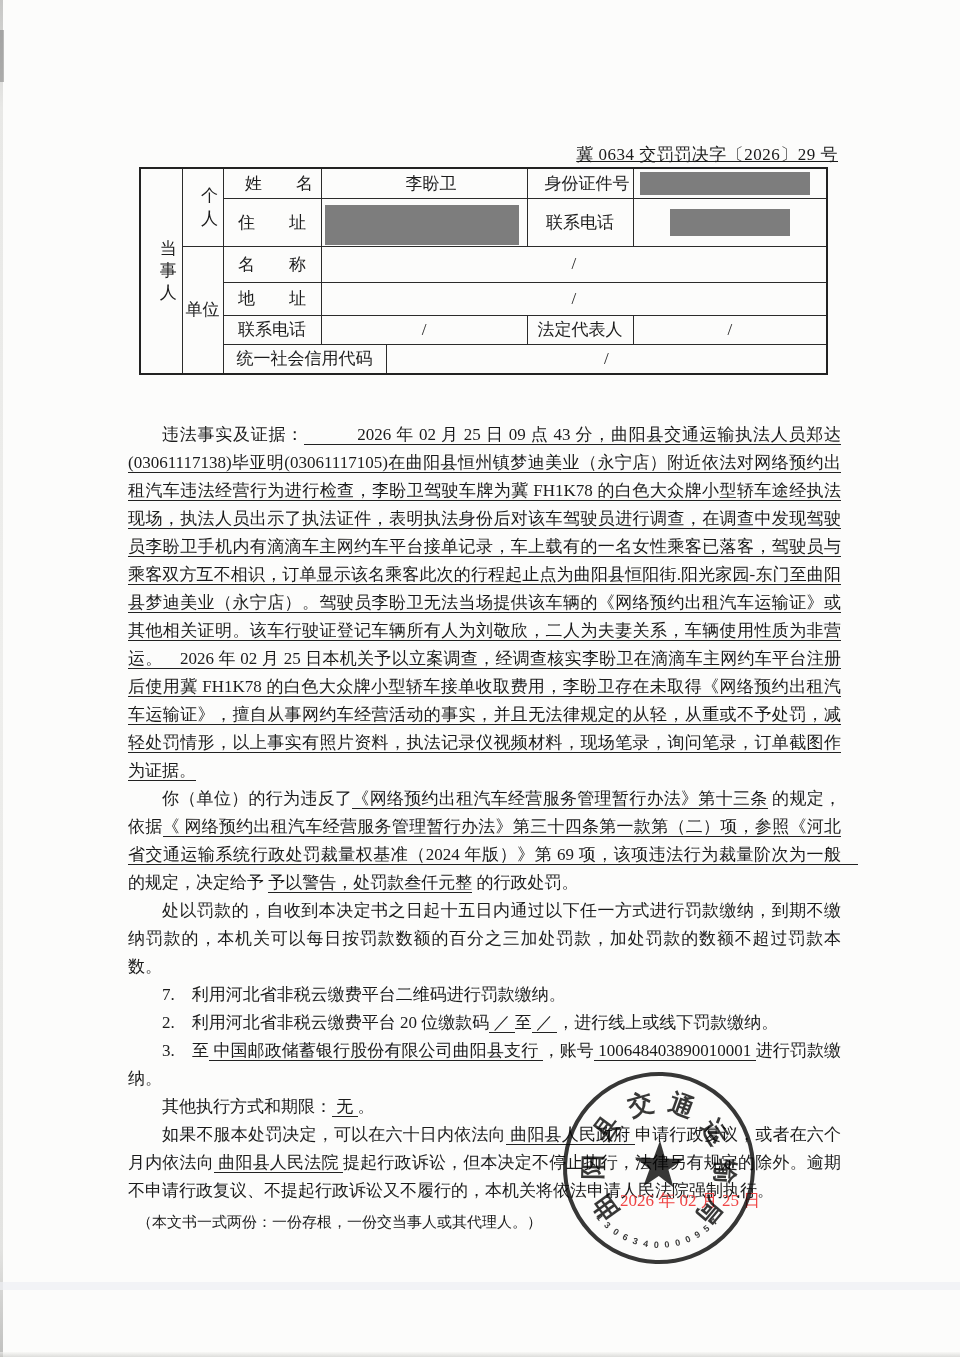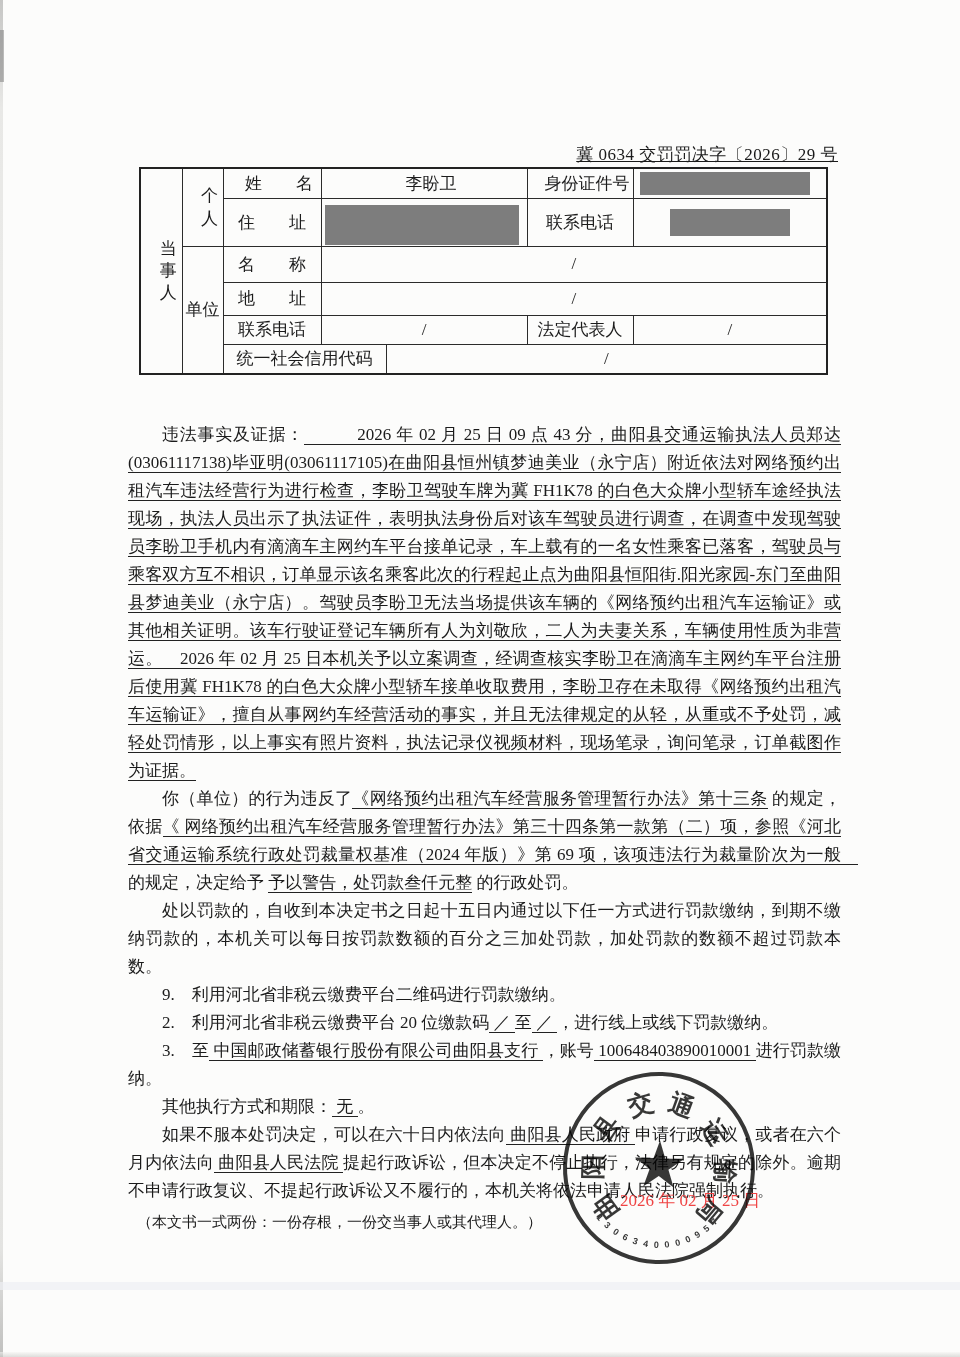--- a/index.html
+++ b/index.html
@@ -146,21 +146,21 @@
       <td colspan="2">统一社会信用代码</td>
       <td colspan="3">/</td>
     </tr>
   </tbody>
     </table>
 
   <div class="body-text">
     <div class="para"><span>违法事实及证据：</span><span class="u">　　　2026 年 02 月 25 日 09 点 43 分，曲阳县交通运输执法人员郑达(03061117138)毕亚明(03061117105)在曲阳县恒州镇梦迪美业（永宁店）附近依法对网络预约出租汽车违法经营行为进行检查，李盼卫驾驶车牌为冀 FH1K78 的白色大众牌小型轿车途经执法现场，执法人员出示了执法证件，表明执法身份后对该车驾驶员进行调查，在调查中发现驾驶员李盼卫手机内有滴滴车主网约车平台接单记录，车上载有的一名女性乘客已落客，驾驶员与乘客双方互不相识，订单显示该名乘客此次的行程起止点为曲阳县恒阳街.阳光家园-东门至曲阳县梦迪美业（永宁店）。驾驶员李盼卫无法当场提供该车辆的《网络预约出租汽车运输证》或其他相关证明。该车行驶证登记车辆所有人为刘敬欣，二人为夫妻关系，车辆使用性质为非营运。　2026 年 02 月 25 日本机关予以立案调查，经调查核实李盼卫在滴滴车主网约车平台注册后使用冀 FH1K78 的白色大众牌小型轿车接单收取费用，李盼卫存在未取得《网络预约出租汽车运输证》，擅自从事网约车经营活动的事实，并且无法律规定的从轻，从重或不予处罚，减轻处罚情形，以上事实有照片资料，执法记录仪视频材料，现场笔录，询问笔录，订单截图作为证据。</span></div>
     <div class="para"><span>你（单位）的行为违反了</span><span class="u">《网络预约出租汽车经营服务管理暂行办法》第十三条</span><span>&nbsp;的规定，依据</span><span class="u">《 网络预约出租汽车经营服务管理暂行办法》第三十四条第一款第（二）项，参照《河北省交通运输系统行政处罚裁量权基准（2024 年版）》第 69 项，该项违法行为裁量阶次为一般　</span><span>的规定，决定给予&nbsp;</span><span class="u">予以警告，处罚款叁仟元整</span><span>&nbsp;的行政处罚。</span></div>
     <div class="para"><span>处以罚款的，自收到本决定书之日起十五日内通过以下任一方式进行罚款缴纳，到期不缴纳罚款的，本机关可以每日按罚款数额的百分之三加处罚款，加处罚款的数额不超过罚款本数。</span></div>
-    <div class="para"><span>9.　利用河北省非税云缴费平台二维码进行罚款缴纳。</span></div>
+    <div class="para"><span>7.　利用河北省非税云缴费平台二维码进行罚款缴纳。</span></div>
     <div class="para"><span>2.　利用河北省非税云缴费平台 20 位缴款码</span><span class="u">&nbsp;／&nbsp;</span><span>至</span><span class="u">&nbsp;／&nbsp;</span><span>，进行线上或线下罚款缴纳。</span></div>
     <div class="para"><span>3.　至</span><span class="u">&nbsp;中国邮政储蓄银行股份有限公司曲阳县支行&nbsp;</span><span>，账号</span><span class="u">&nbsp;100648403890010001&nbsp;</span><span>进行罚款缴纳。</span></div>
     <div class="para"><span>其他执行方式和期限：</span><span class="u">&nbsp;无&nbsp;</span><span>。</span></div>
     <div class="para"><span>如果不服本处罚决定，可以在六十日内依法向</span><span class="u">&nbsp;曲阳县人民政府&nbsp;</span><span>申请行政复议，或者在六个月内依法向</span><span class="u">&nbsp;曲阳县人民法院&nbsp;</span><span>提起行政诉讼，但本决定不停止执行，法律另有规定的除外。逾期不申请行政复议、不提起行政诉讼又不履行的，本机关将依法申请人民法院强制执行。</span></div>
   </div>
 
   <div class="issue-date">2026 年 02 月 25 日</div>
   <div class="footer-note">（本文书一式两份：一份存根，一份交当事人或其代理人。）</div>
 
   <div class="seal">

